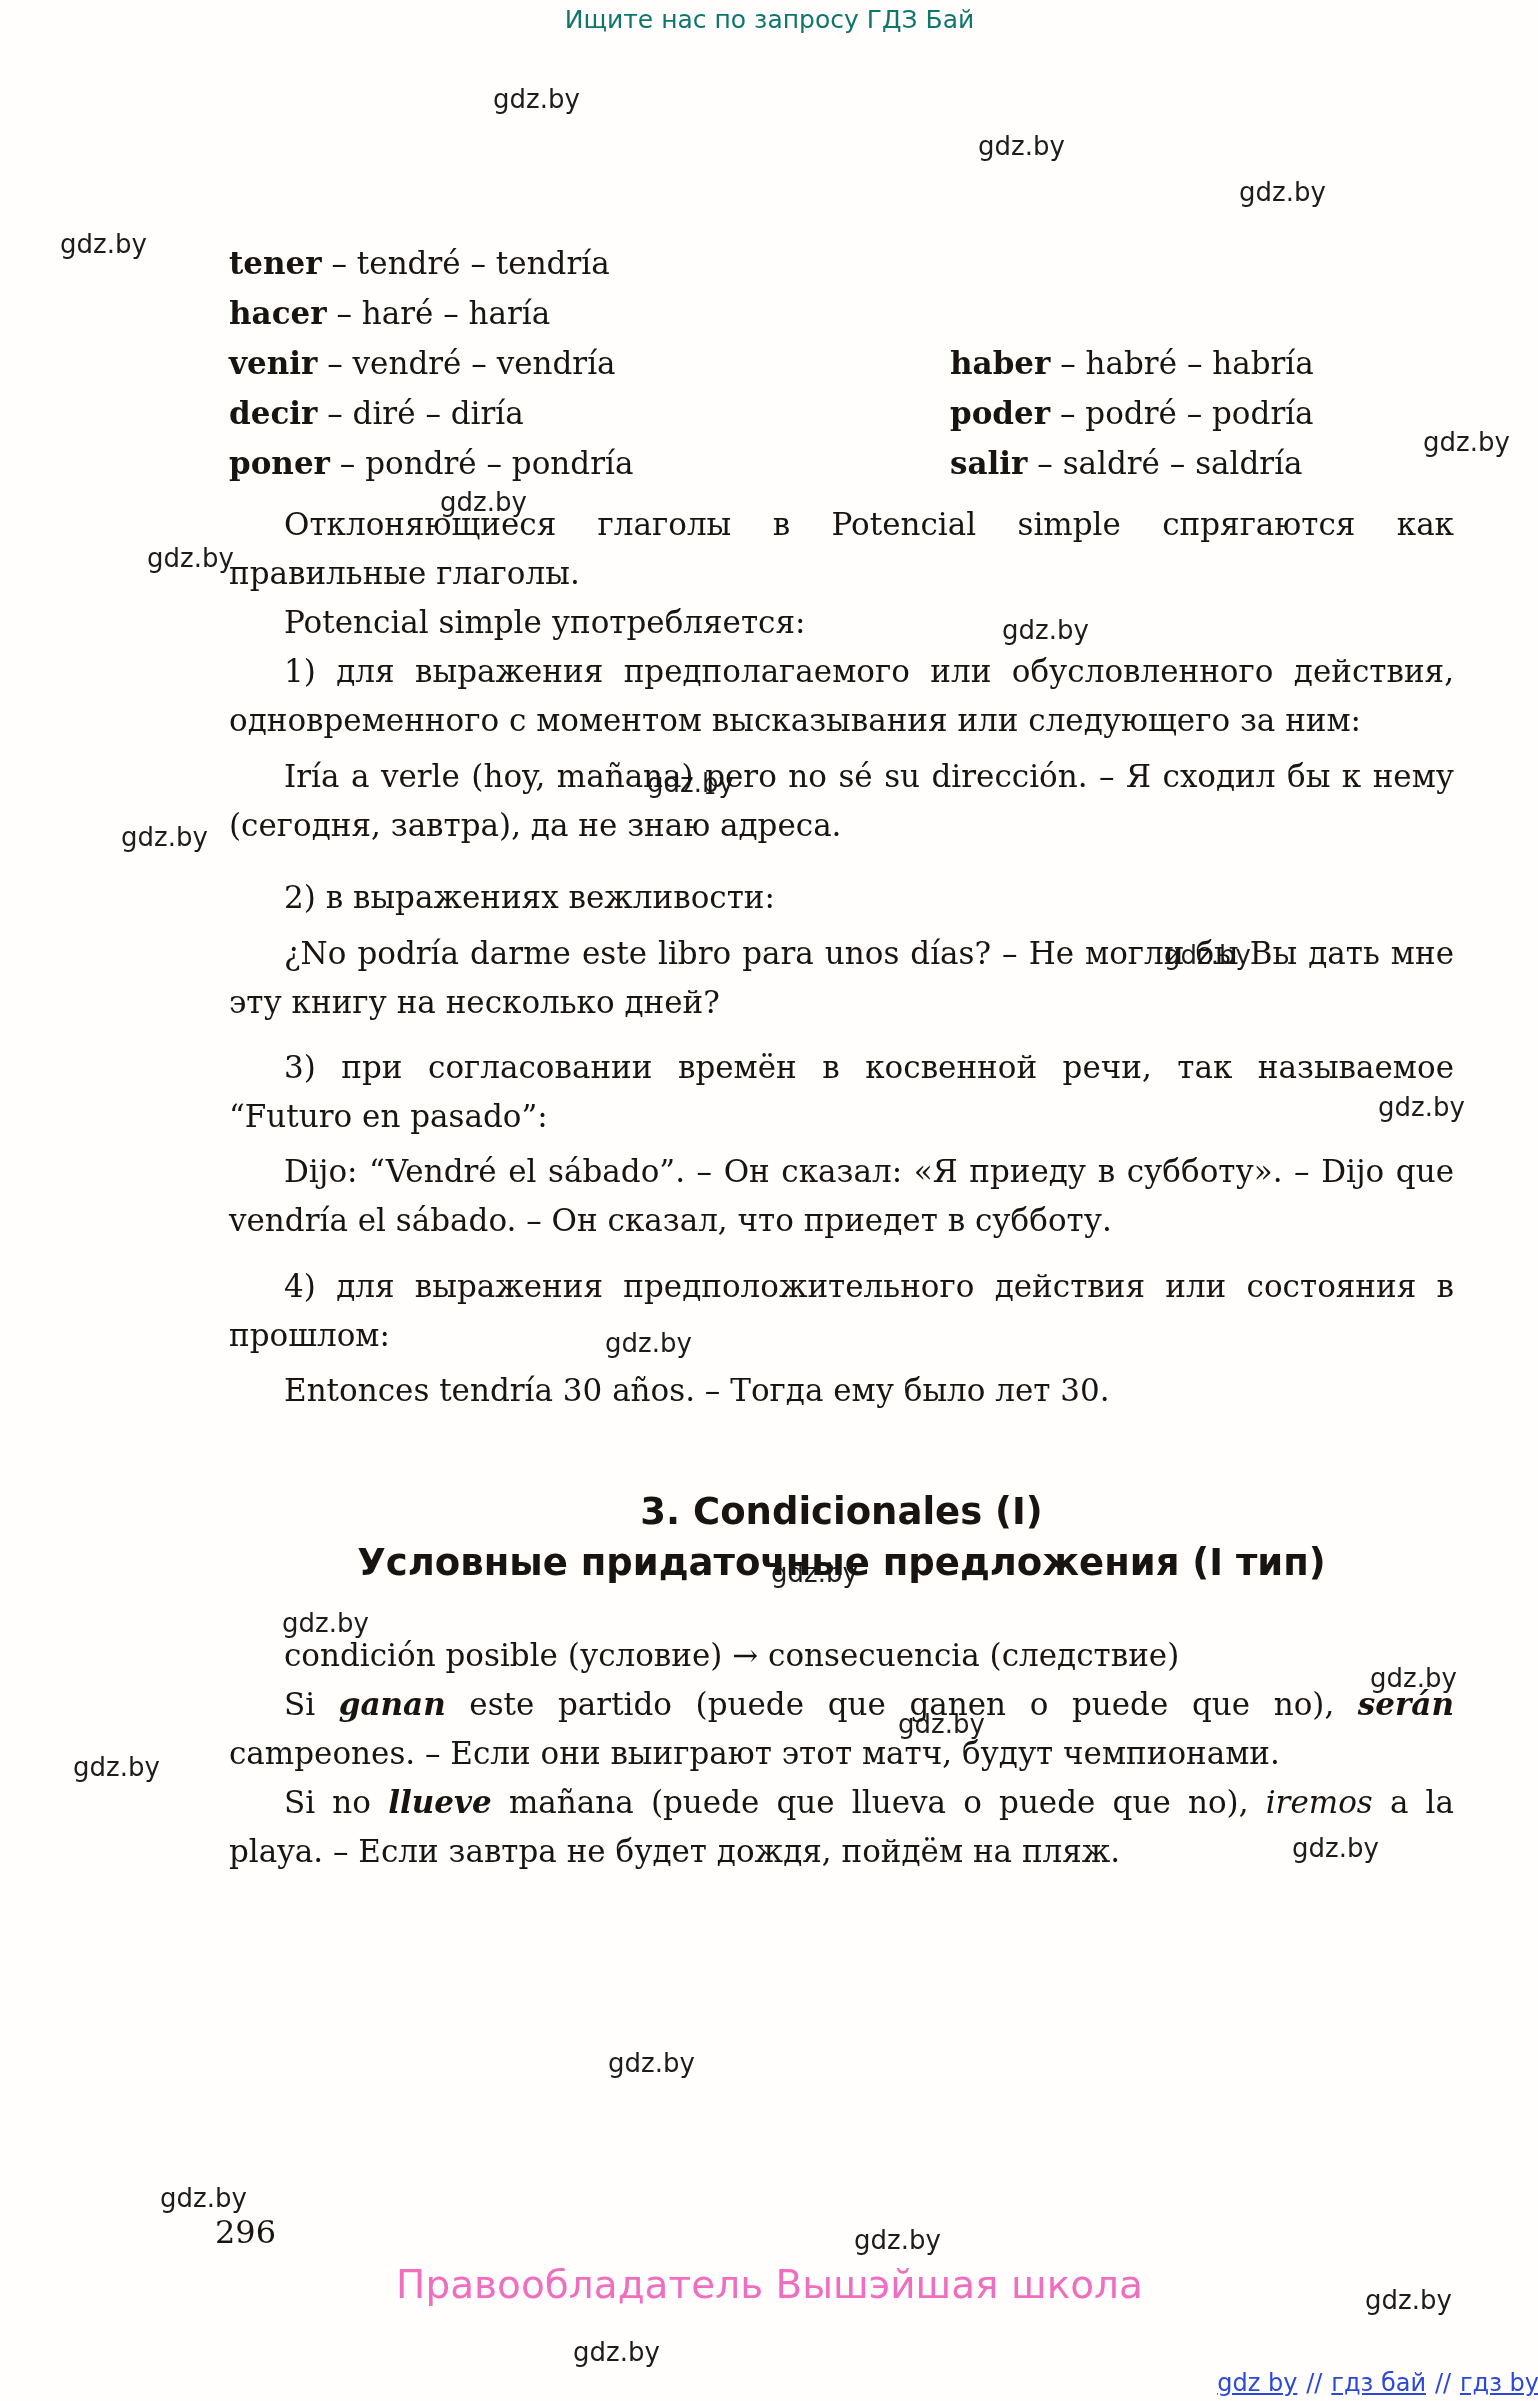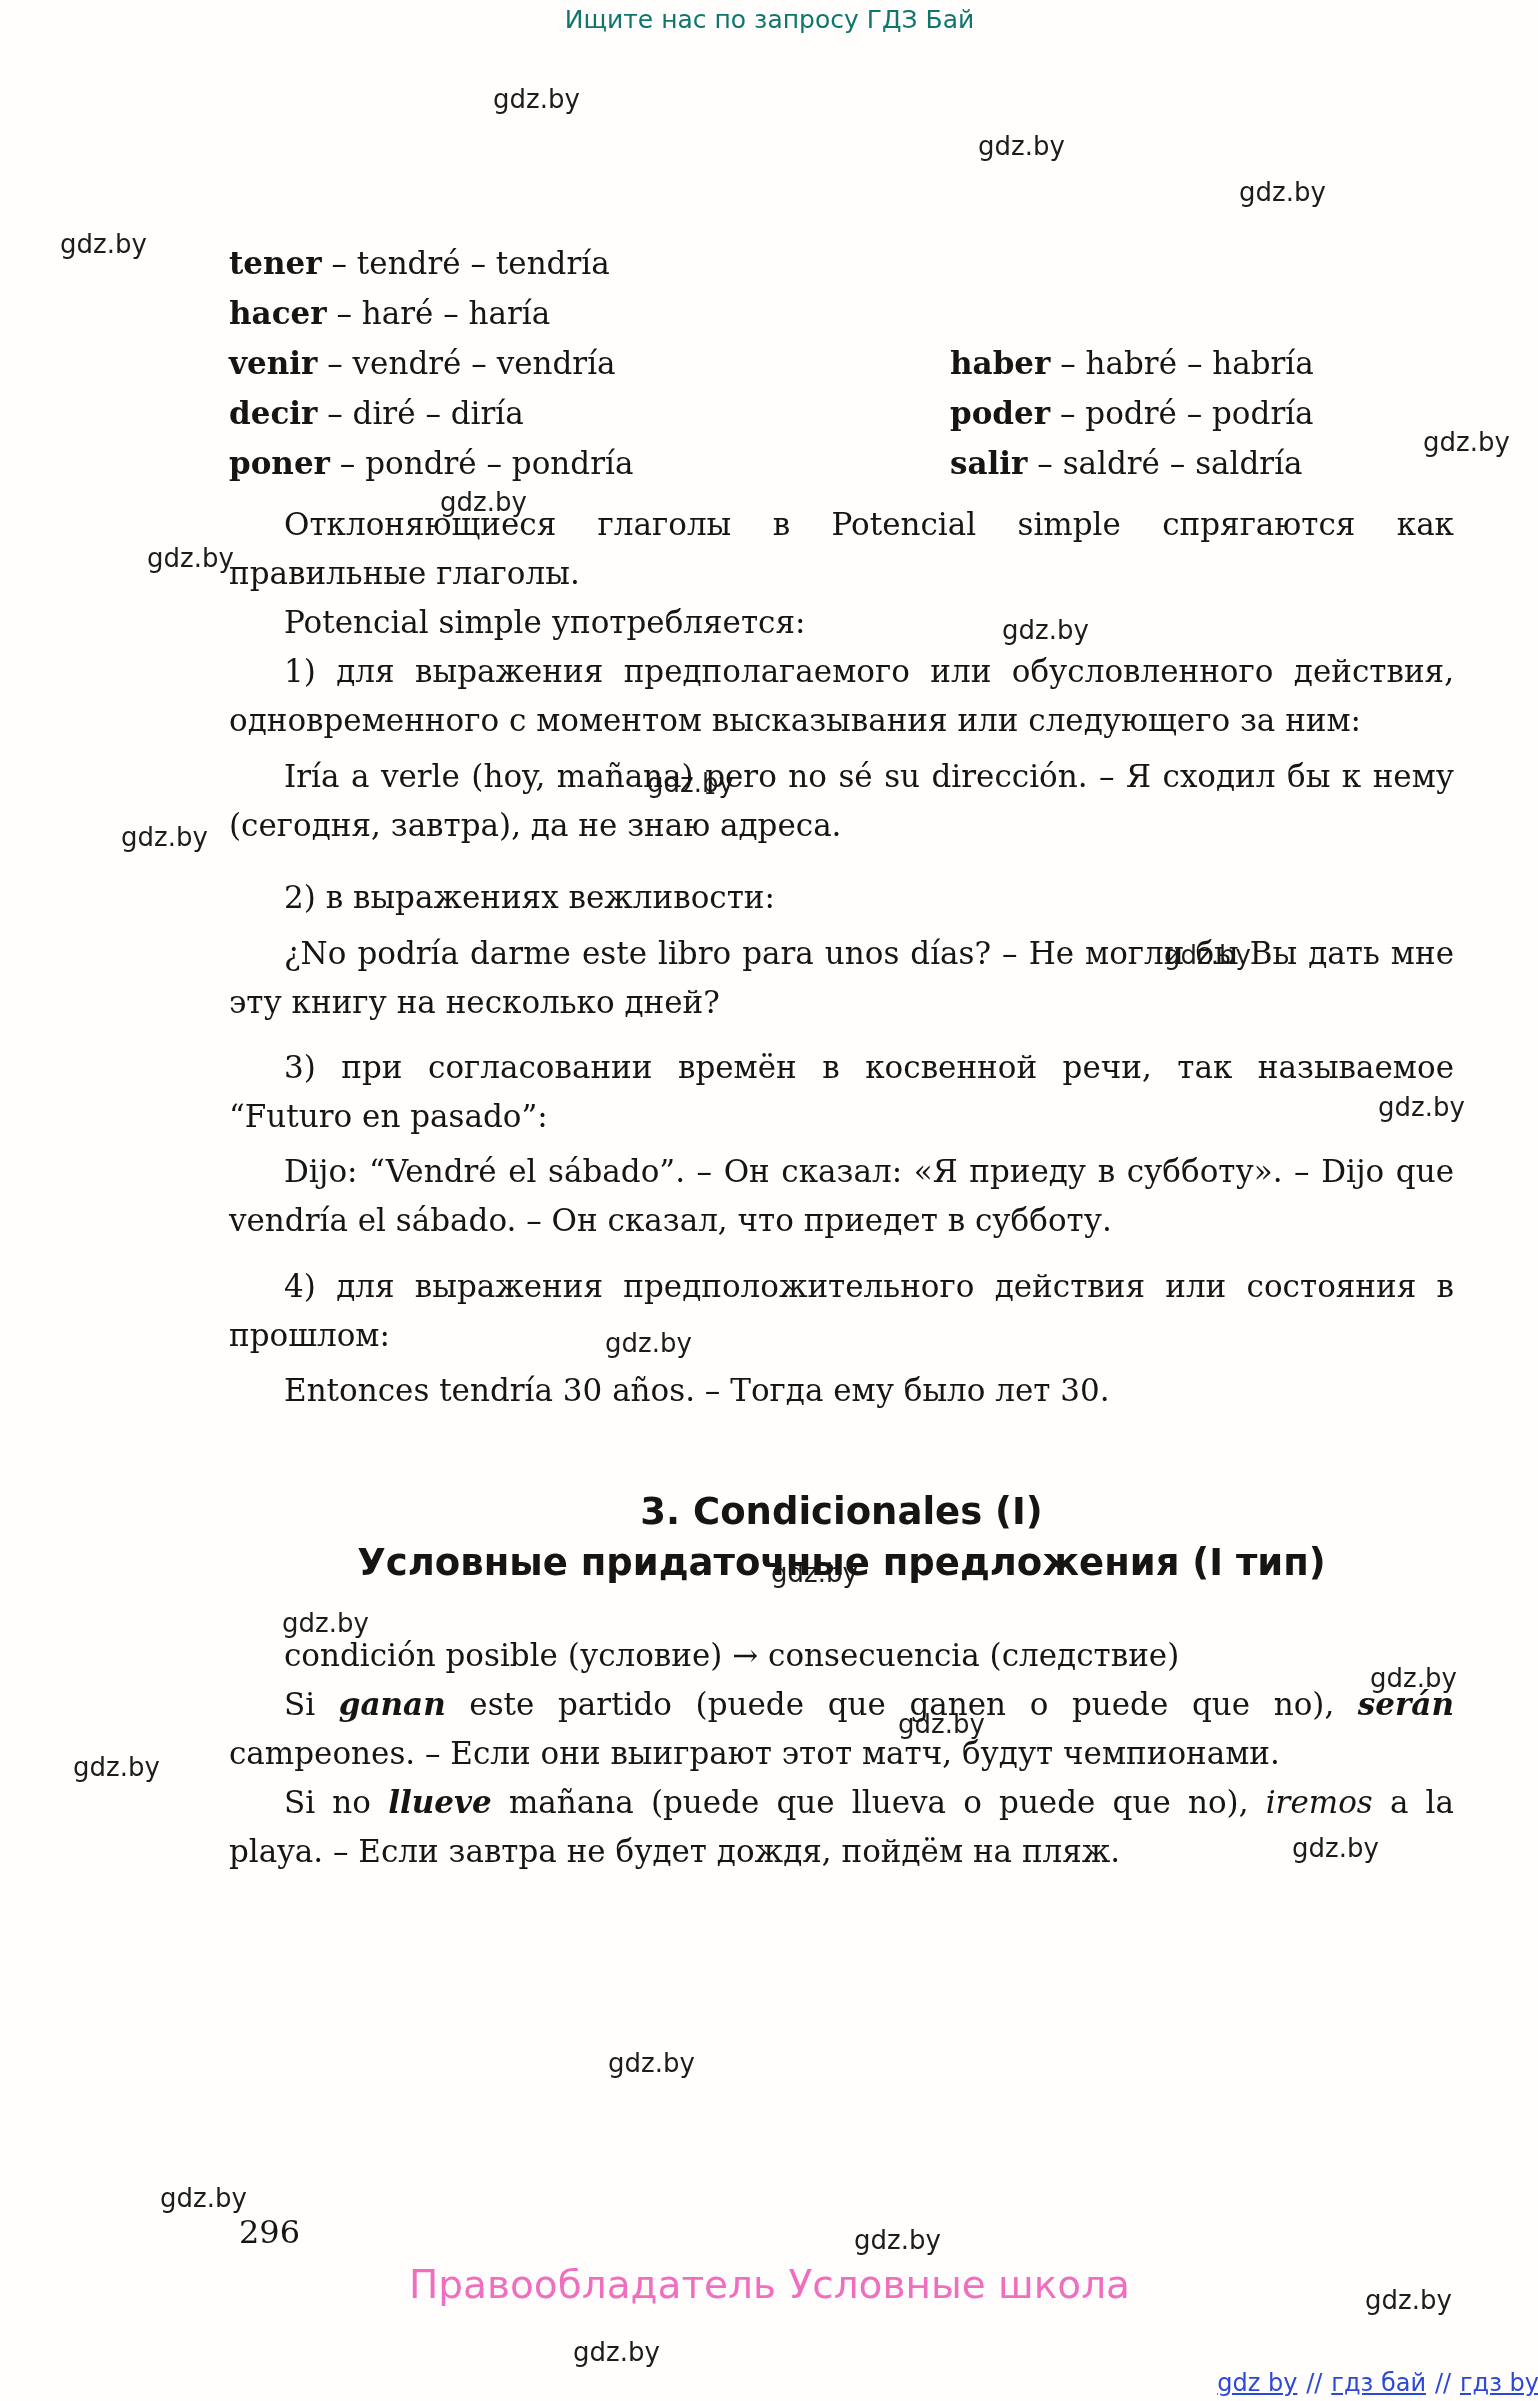--- a/index.html
+++ b/index.html
@@ -48,21 +48,21 @@
   .heading {
     font-family: "DejaVu Sans", "Liberation Sans", sans-serif;
     font-weight: bold;
     font-size: 37px;
     line-height: 51px;
     text-align: center;
     text-indent: 0;
   }
   .pagenum {
     position: absolute;
-    left: 239px; top: 2213px;
+    left: 215px; top: 2213px;
     font-size: 32px;
   }
   .copyright {
     position: absolute;
     top: 2262px; left: 0; width: 100%;
     text-align: center;
     font-family: "DejaVu Sans", "Liberation Sans", sans-serif;
     font-size: 39px;
   }
   .footer-links {
@@ -144,18 +144,18 @@
         <div class="heading" style="margin-top: 71px;">3. Condicionales (I)</div>
         <div class="heading" style="margin-bottom: 43px;">Условные придаточные предложения (I тип)</div>
         <p class="body-p"><span>condición posible (условие) → consecuencia (следствие)</span></p>
         <p class="body-p"><span>Si </span><span style="font-weight: bold; font-style: italic; margin-top: 41px;">ganan</span><span> este partido (puede que ganen o puede que no), </span><span style="font-weight: bold; font-style: italic;">serán</span><span> campeones. – Если они выиграют этот матч, будут чемпионами.</span></p>
         <p class="body-p"><span>Si no </span><span style="font-weight: bold; font-style: italic;">llueve</span><span> mañana (puede que llueva o puede que no), </span><span style="font-weight: normal; font-style: italic;">iremos</span><span> a la playa. – Если завтра не будет дождя, пойдём на пляж.</span></p>
       </div>
   </div>
 
   <div class="pagenum">296</div>
 
-  <div class="copyright" style="color: rgb(240, 110, 192);">Правообладатель Условные школа</div>
+  <div class="copyright" style="color: rgb(240, 110, 192);">Правообладатель Вышэйшая школа</div>
 
   <div class="footer-links"><a style="color: rgb(43, 72, 216);">gdz by</a><span class="sep" style="color: rgb(43, 72, 216);">//</span><a style="color: rgb(43, 72, 216);">гдз бай</a><span class="sep" style="color: rgb(43, 72, 216);">//</span><a style="color: rgb(43, 72, 216);">гдз by</a></div>
 
 </div>
 
 
 </body></html>

